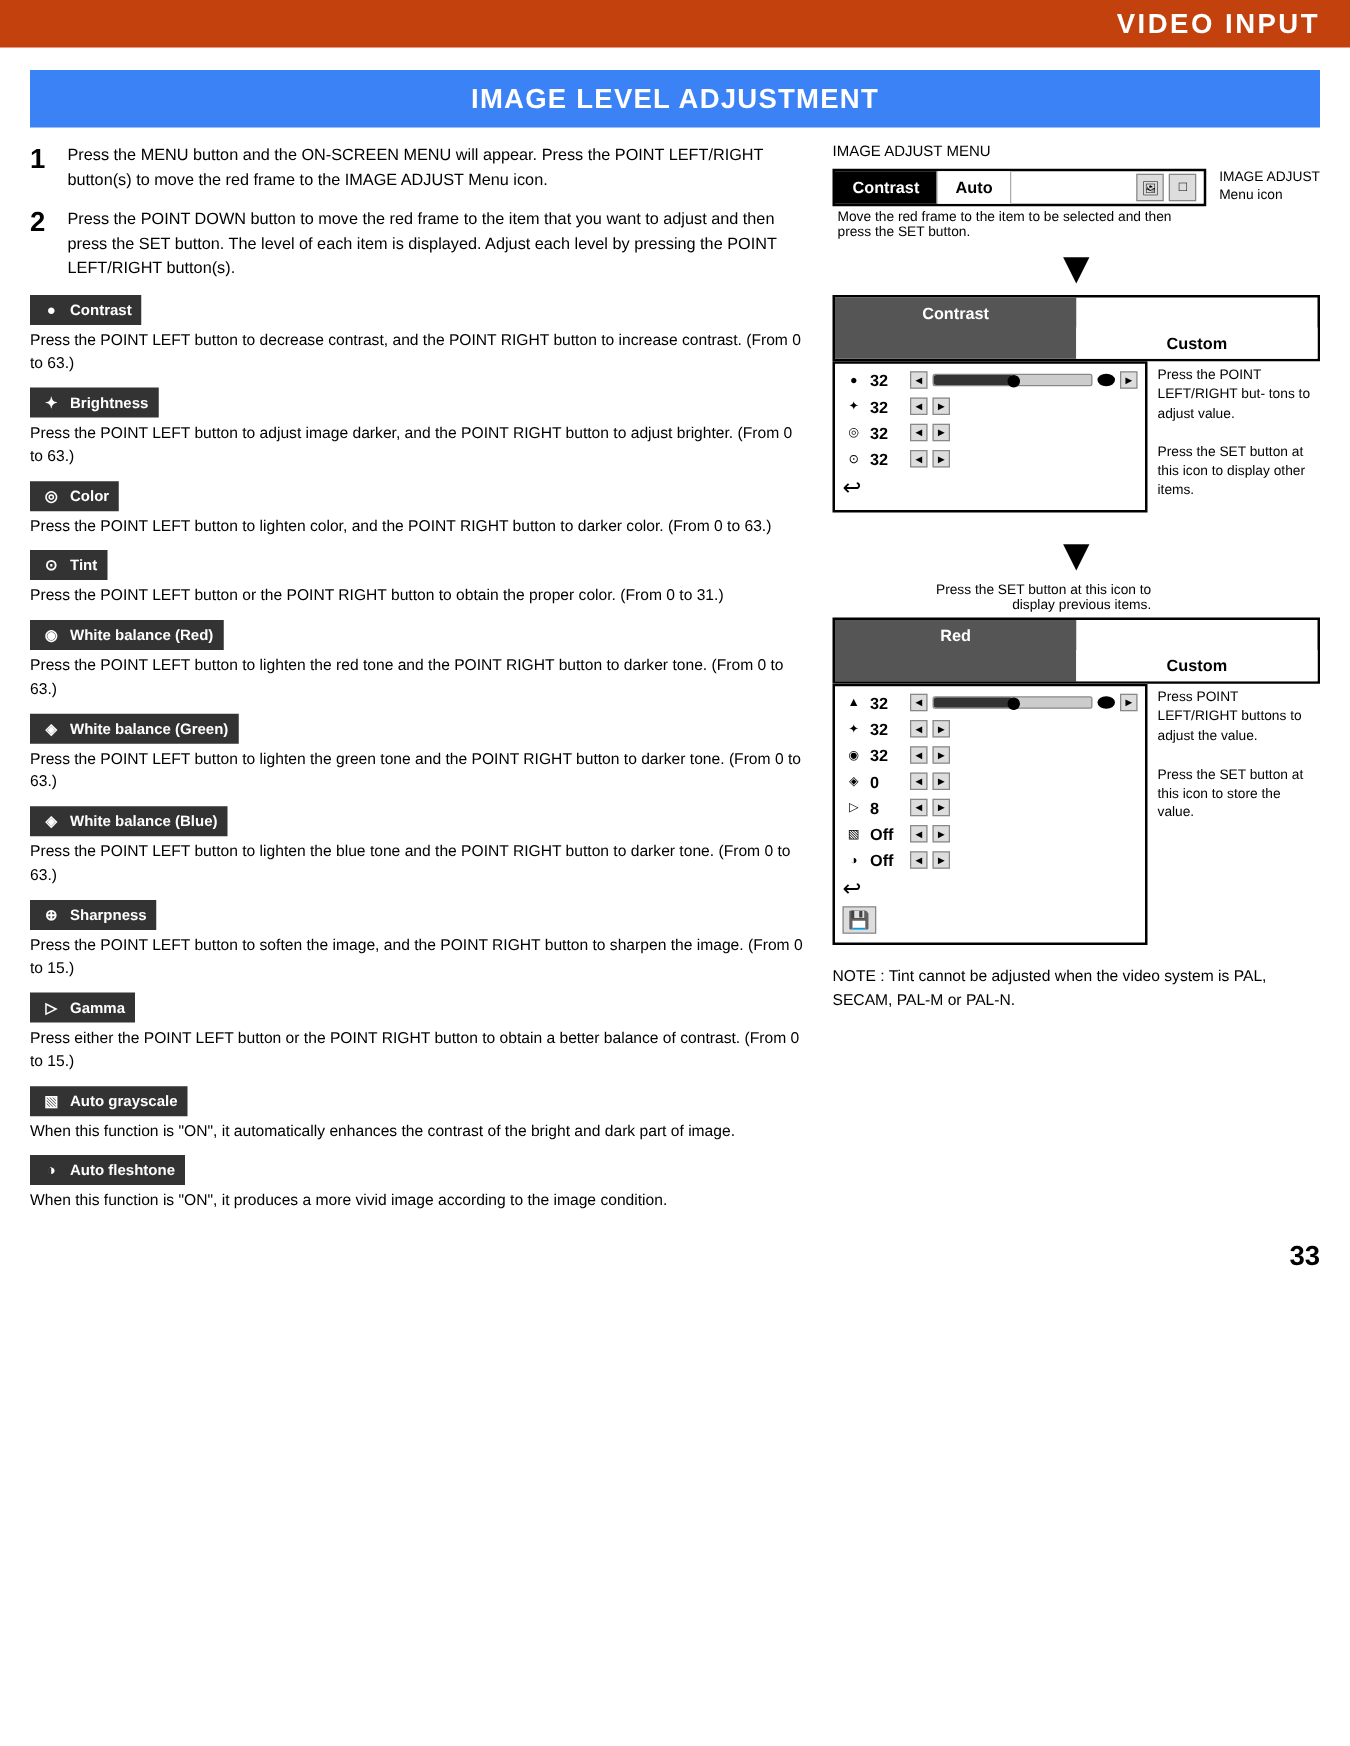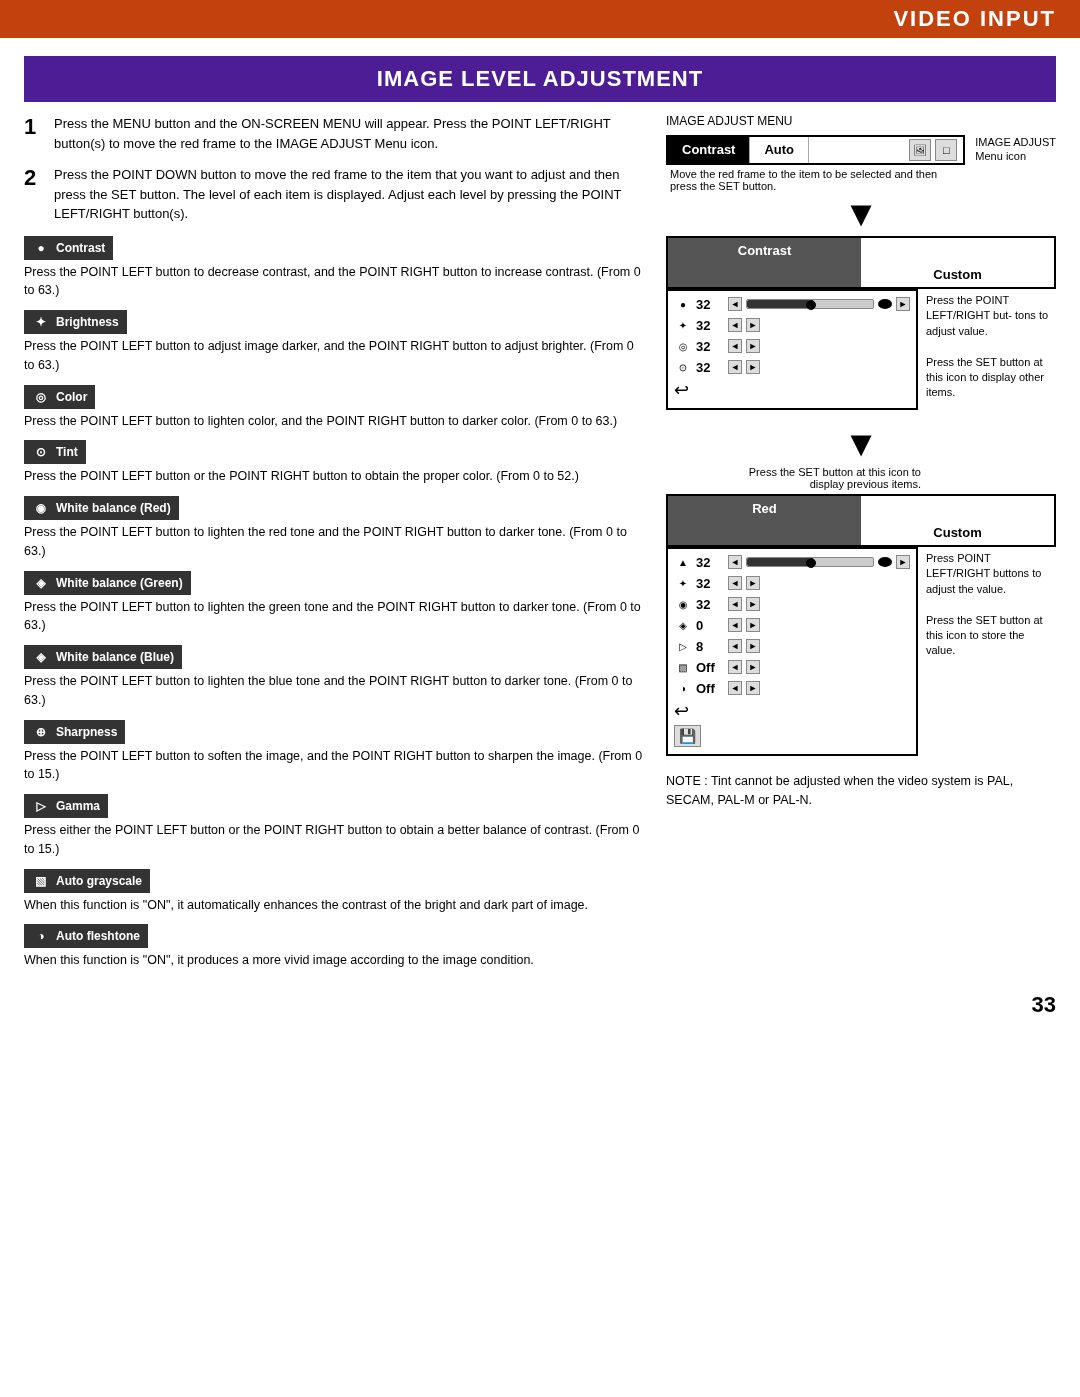--- a/index.html
+++ b/index.html
@@ -19,21 +19,21 @@
       color: #fff;
       text-align: right;
       padding: 6px 24px;
       font-size: 22px;
       font-weight: bold;
       letter-spacing: 2px;
     }
 
     
     .section-title {
-      background: #4c1d95;
+      background: #3b82f6;
       color: #fff;
       text-align: center;
       font-size: 22px;
       font-weight: bold;
       padding: 10px 0;
       margin: 18px 24px 12px 24px;
       letter-spacing: 1px;
     }
 
     
@@ -309,21 +309,21 @@
         <span>Color</span>
       </div>
       <div class="feature-desc">Press the POINT LEFT button to lighten color, and the POINT RIGHT button to darker color.  (From 0 to 63.)</div>
     </div>
 
     <div class="feature-item">
       <div class="feature-label">
         <span class="icon">⊙</span>
         <span>Tint</span>
       </div>
-      <div class="feature-desc">Press the POINT LEFT button or the POINT RIGHT button to obtain the proper color.  (From 0 to 52.)</div>
+      <div class="feature-desc">Press the POINT LEFT button or the POINT RIGHT button to obtain the proper color.  (From 0 to 31.)</div>
     </div>
 
     <div class="feature-item">
       <div class="feature-label">
         <span class="icon">◉</span>
         <span>White balance (Red)</span>
       </div>
       <div class="feature-desc">Press the POINT LEFT button to lighten the red tone and the POINT RIGHT button to darker tone.  (From 0 to 63.)</div>
     </div>
 

